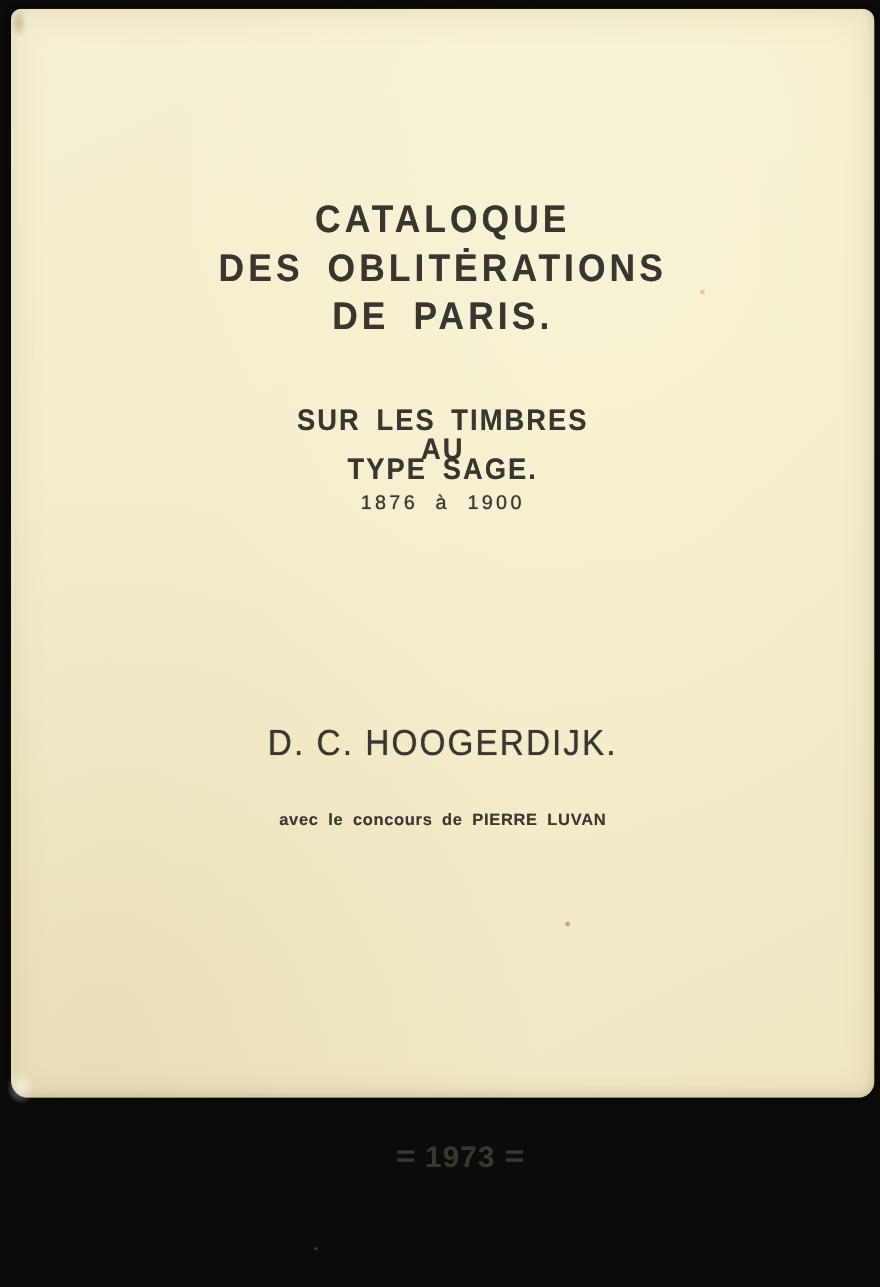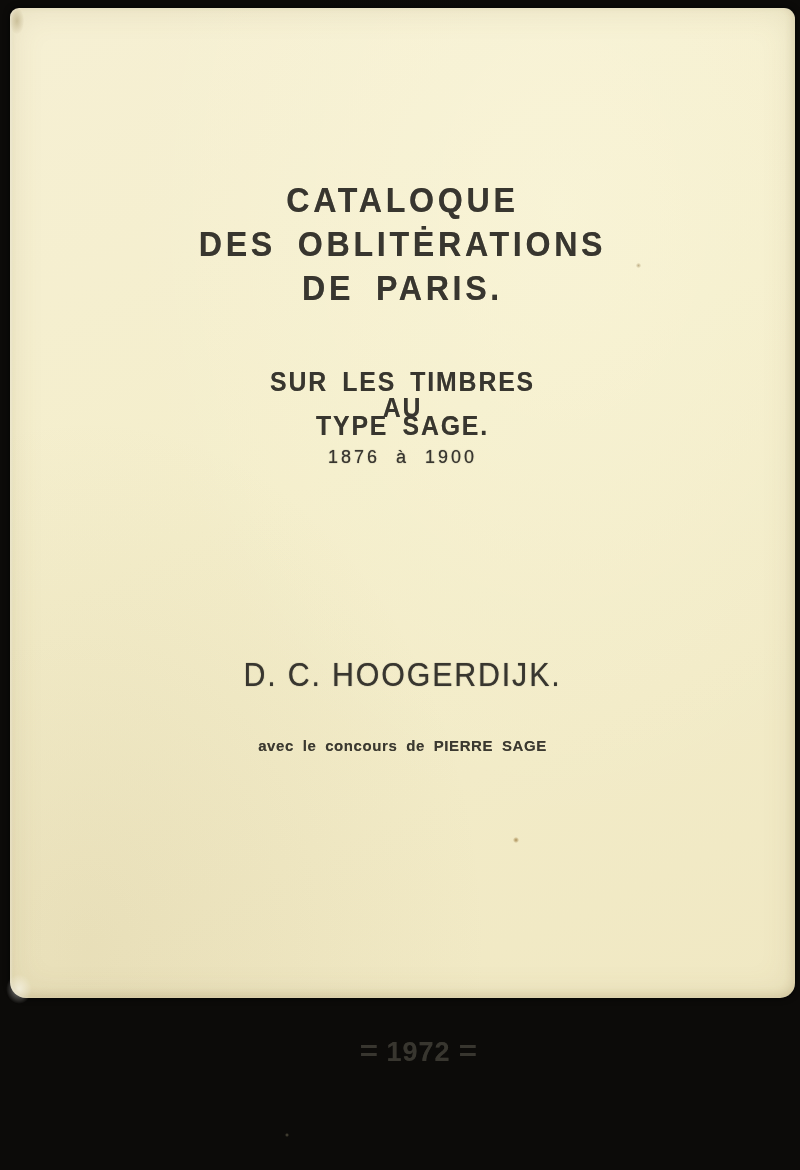--- a/index.html
+++ b/index.html
@@ -147,24 +147,24 @@
     </div>
 
     <div class="textline subtitle-line subtitle-1">SUR LES TIMBRES</div>
     <div class="textline subtitle-line subtitle-2">AU</div>
     <div class="textline subtitle-line subtitle-3">TYPE SAGE.</div>
 
     <div class="textline date-range">1876 à 1900</div>
 
     <div class="textline author">D. C. HOOGERDIJK.</div>
 
-    <div class="textline credit">avec le concours de PIERRE SAGE</div>
+    <div class="textline credit">avec le concours de PIERRE LUVAN</div>
 
     <div class="textline year-line">
-      <span class="eq">=</span><span>1972</span><span class="eq">=</span>
+      <span class="eq">=</span><span>1973</span><span class="eq">=</span>
     </div>
 
     <div class="speck speck-a"></div>
     <div class="speck speck-b"></div>
     <div class="speck speck-c"></div>
     <div class="smudge"></div>
     <div class="worn-corner"></div>
 
   </div>
 </div>

